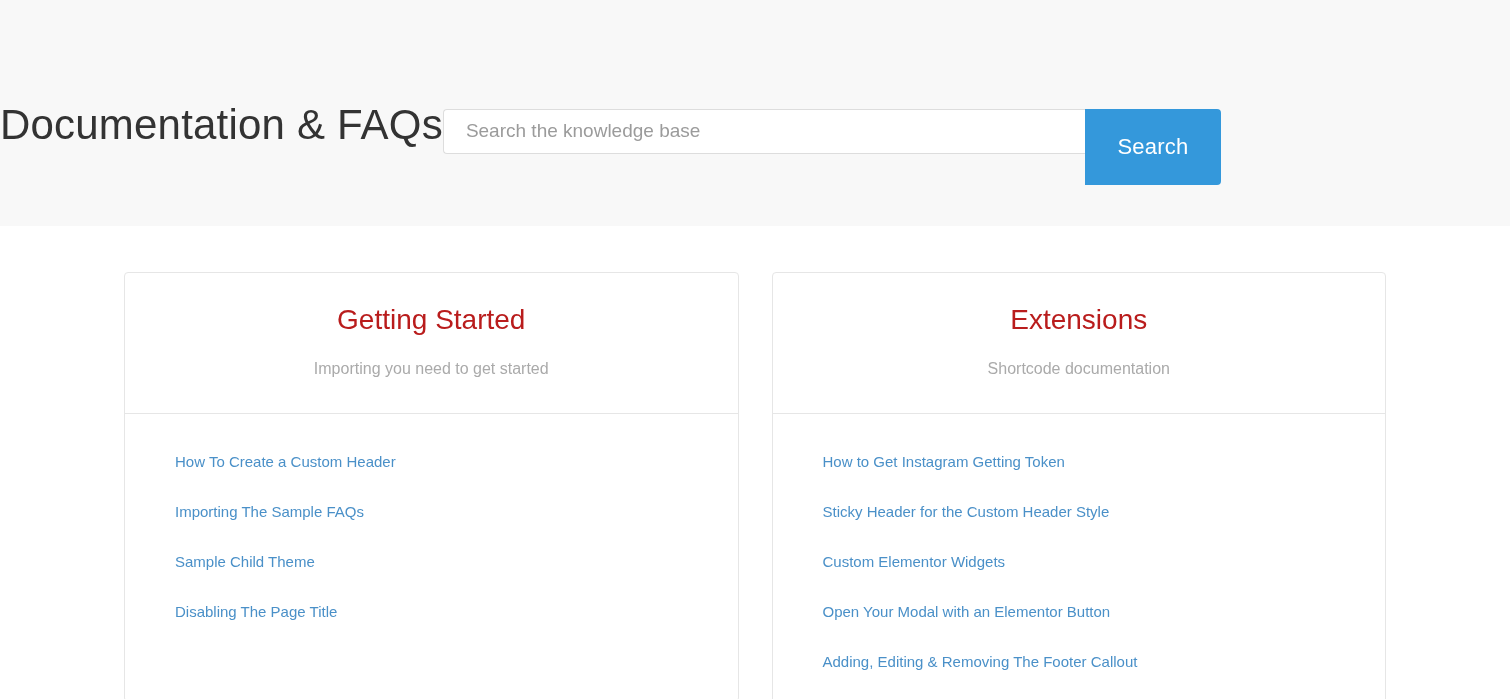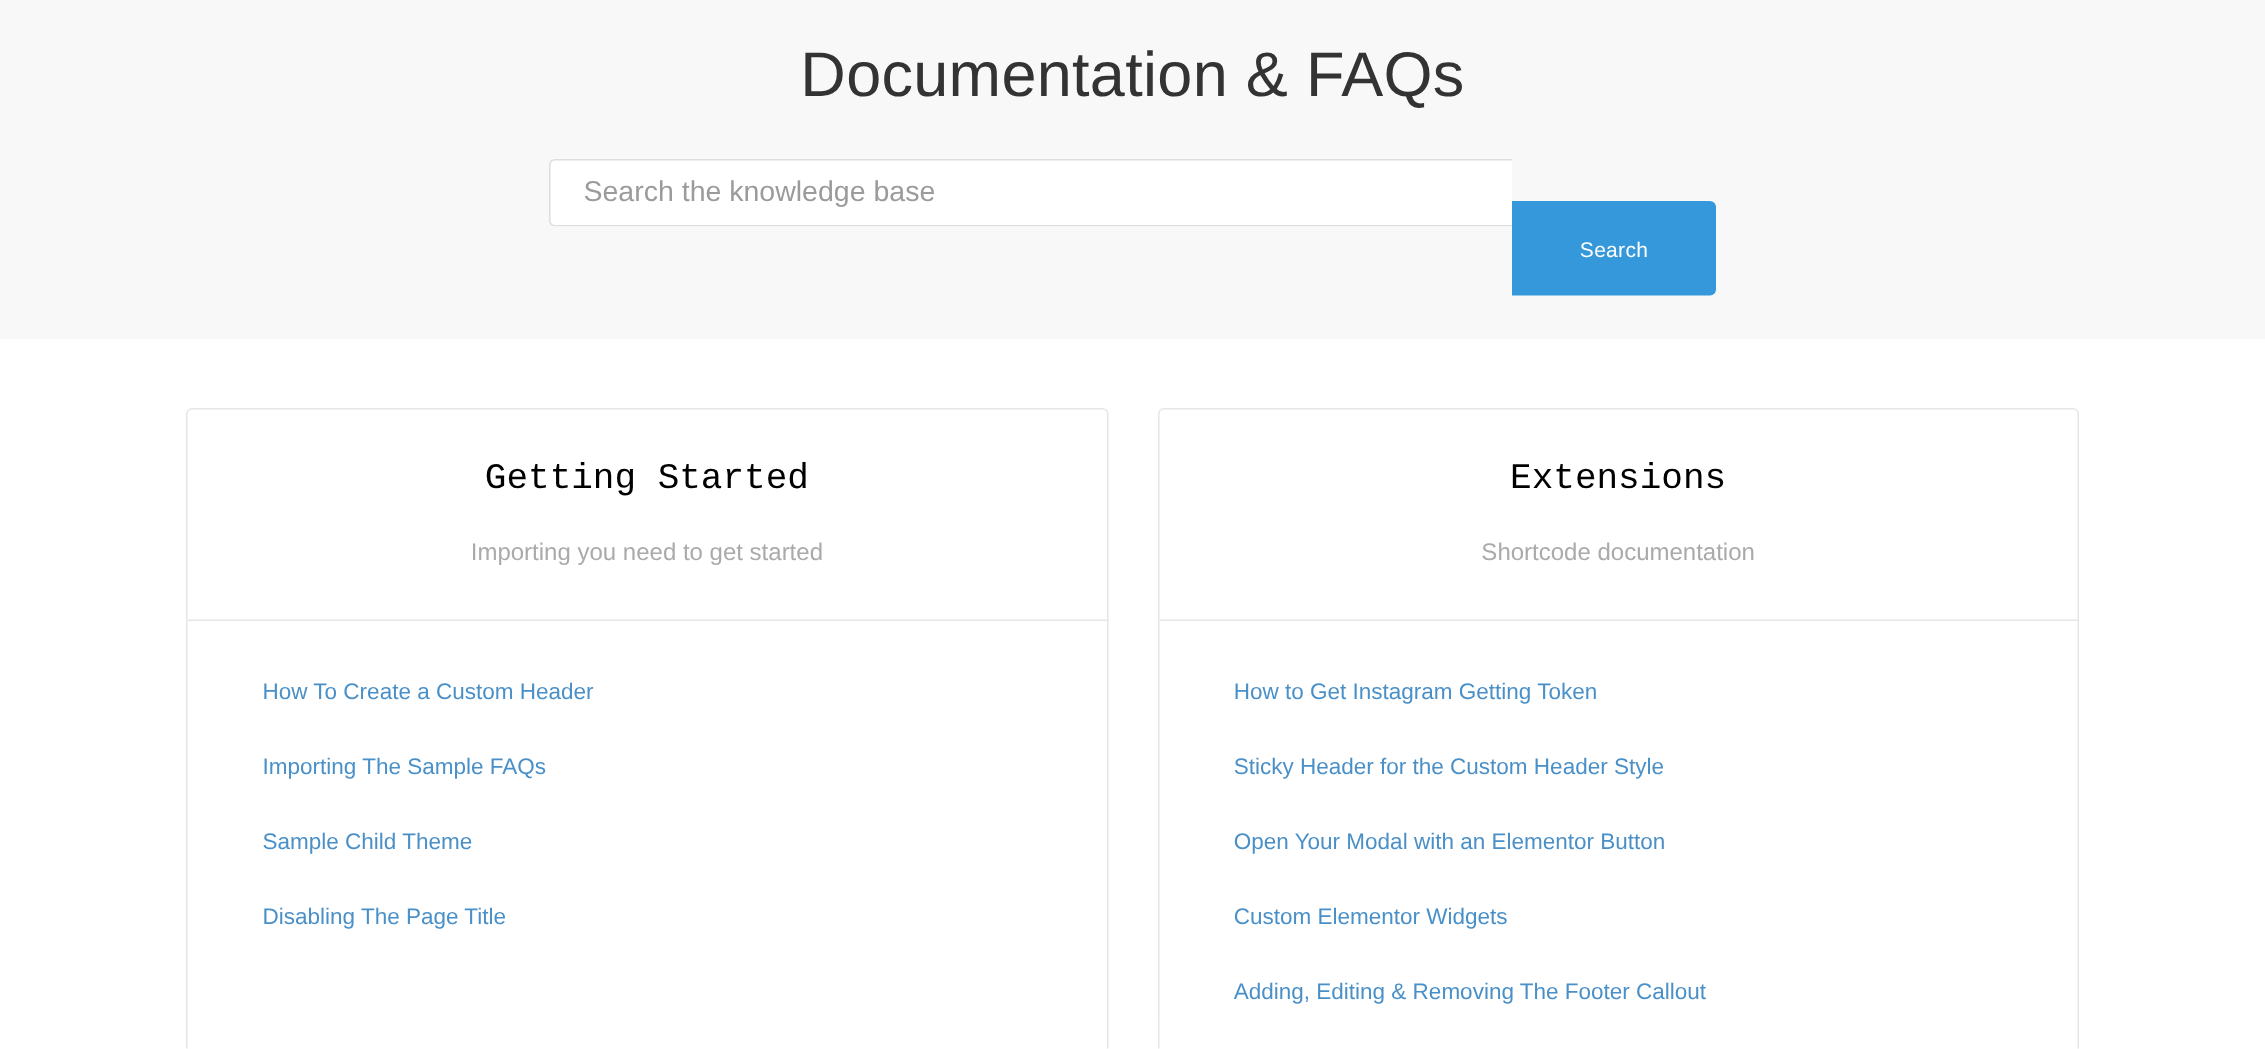--- a/index.html
+++ b/index.html
@@ -14,21 +14,21 @@
     font-family: "Liberation Sans", "DejaVu Sans", sans-serif;
     -webkit-font-smoothing: antialiased;
   }
 
   
   .hero {
     width: 100%;
     height: 226px;
     background: #f8f8f8;
     display: flex;
-    flex-direction: column;
+    flex-direction: row;
     align-items: center;
     justify-content: flex-start;
     padding-top: 24px;
   }
   .hero-title {
     font-size: 42px;
     font-weight: 400;
     color: #333333;
     letter-spacing: 0.2px;
     line-height: 52px;
@@ -51,31 +51,30 @@
     background: #ffffff;
     font-family: "Liberation Sans", "DejaVu Sans", sans-serif;
     font-size: 19px;
     color: #555555;
     padding: 0 22px;
     outline: none;
   }
   .search-input::placeholder { color: #9b9b9b; opacity: 1; }
   .search-button {
     flex: 0 0 136px;
-    height: 63px;
+    height: 76px;
     border: none;
     border-radius: 0 4px 4px 0;
     background: #3498db;
     color: #ffffff;
     font-family: "Liberation Sans", "DejaVu Sans", sans-serif;
-    font-size: 14px;
+    font-size: 22px;
     font-weight: 400;
     cursor: pointer;
     letter-spacing: 0.2px;
-    margin-top: 28px;
   }
 
   
   .cards {
     display: flex;
     gap: 33px;
     padding: 46px 124px 0 124px;
     align-items: flex-start;
   }
   .card {
@@ -85,26 +84,25 @@
     border-radius: 4px;
     overflow: hidden;
     min-height: 430px;
   }
   .card-head {
     padding: 30px 20px 34px 20px;
     text-align: center;
     border-bottom: 1px solid #e6e6e6;
   }
   .card-title {
-    font-size: 24px;
+    font-size: 28px;
     font-weight: 400;
-    color: #000000;
+    color: #b91c1c;
     margin: 0 0 22px 0;
     line-height: 34px;
-    font-family: Liberation Mono, monospace;
   }
   .card-subtitle {
     font-size: 16px;
     color: #aaaaaa;
     margin: 0;
     line-height: 20px;
   }
   .card-body {
     padding: 36px 50px 40px 50px;
   }
@@ -159,24 +157,24 @@
       <p class="card-subtitle">Shortcode documentation</p>
     </div>
     <div class="card-body">
       <div class="card-link-item">
         <a class="card-link" href="#">How to Get Instagram Getting Token</a>
       </div>
       <div class="card-link-item">
         <a class="card-link" href="#">Sticky Header for the Custom Header Style</a>
       </div>
       <div class="card-link-item">
-        <a class="card-link" href="#">Open Your Modal with an Elementor Button</a>
+        <a class="card-link" href="#">Custom Elementor Widgets</a>
       </div>
       <div class="card-link-item">
-        <a class="card-link" href="#">Custom Elementor Widgets</a>
+        <a class="card-link" href="#">Open Your Modal with an Elementor Button</a>
       </div>
       <div class="card-link-item">
         <a class="card-link" href="#">Adding, Editing &amp; Removing The Footer Callout</a>
       </div>
     </div>
   </div>
 
 </div>
 
 </body></html>

